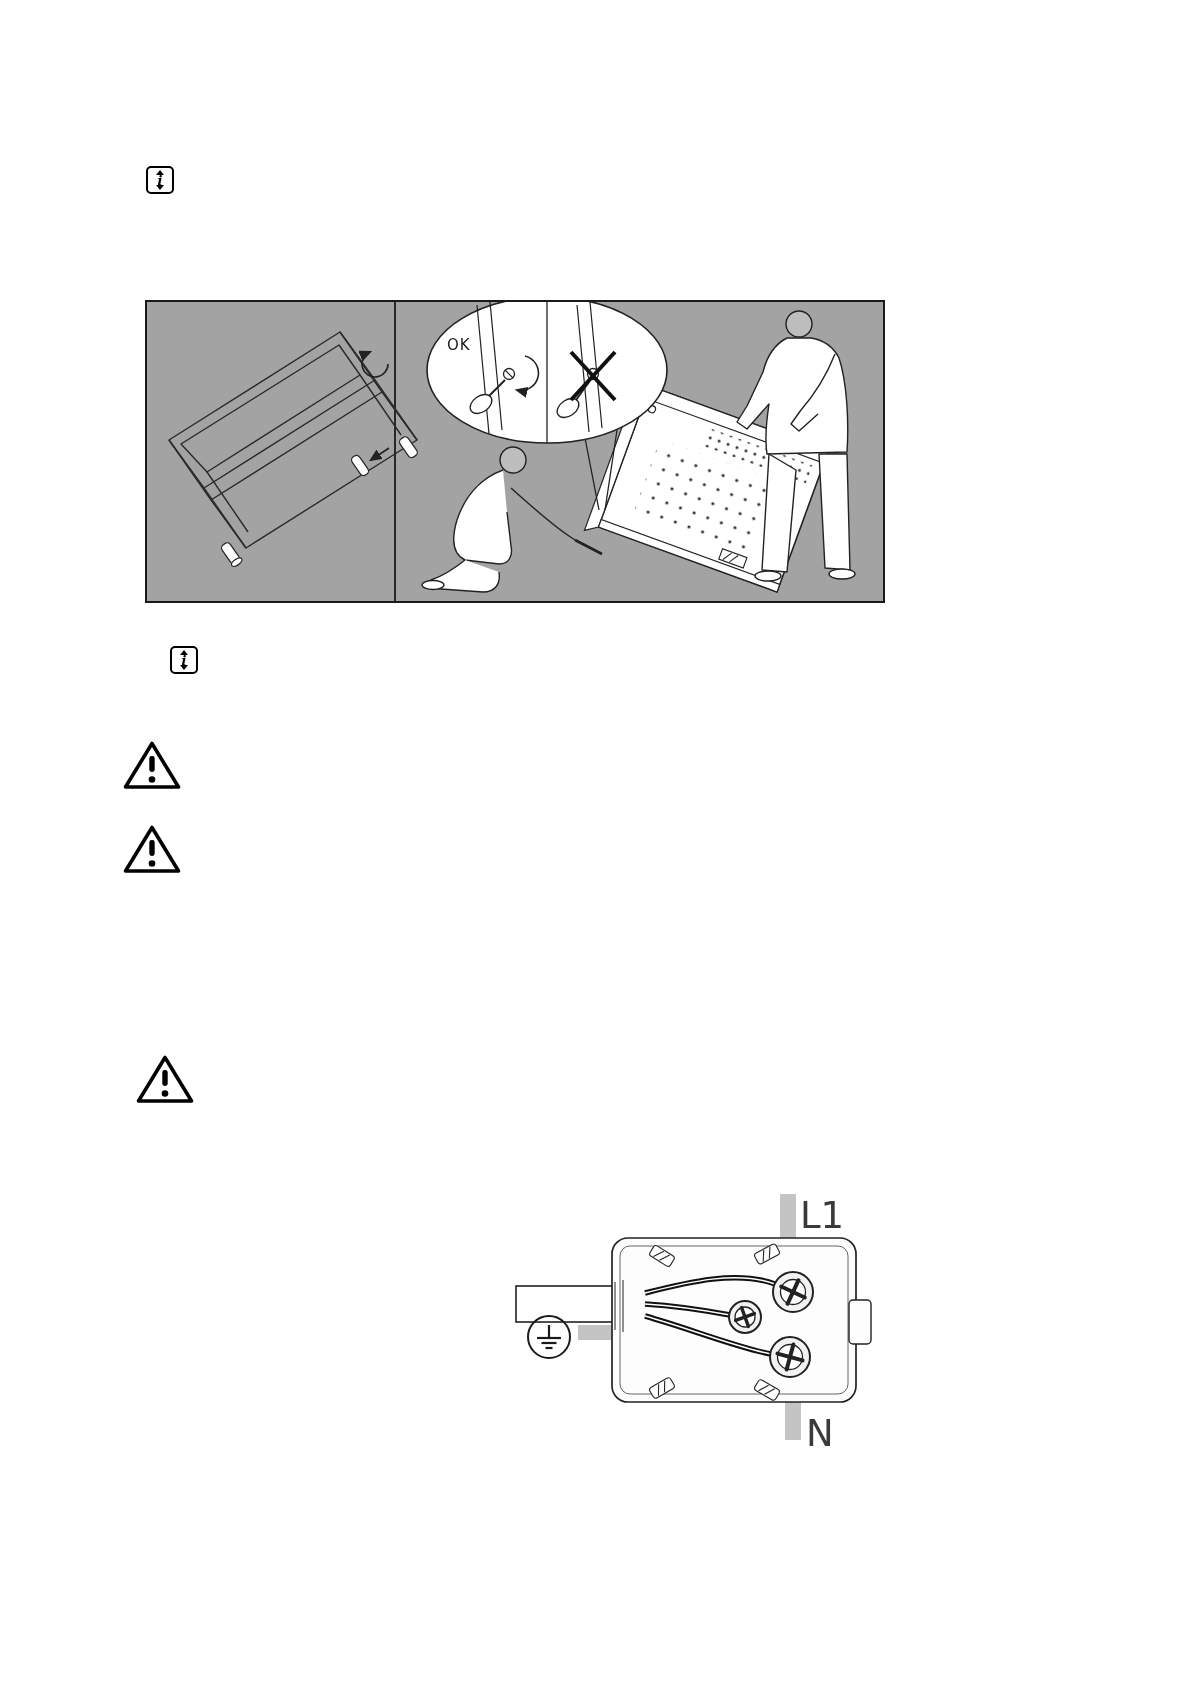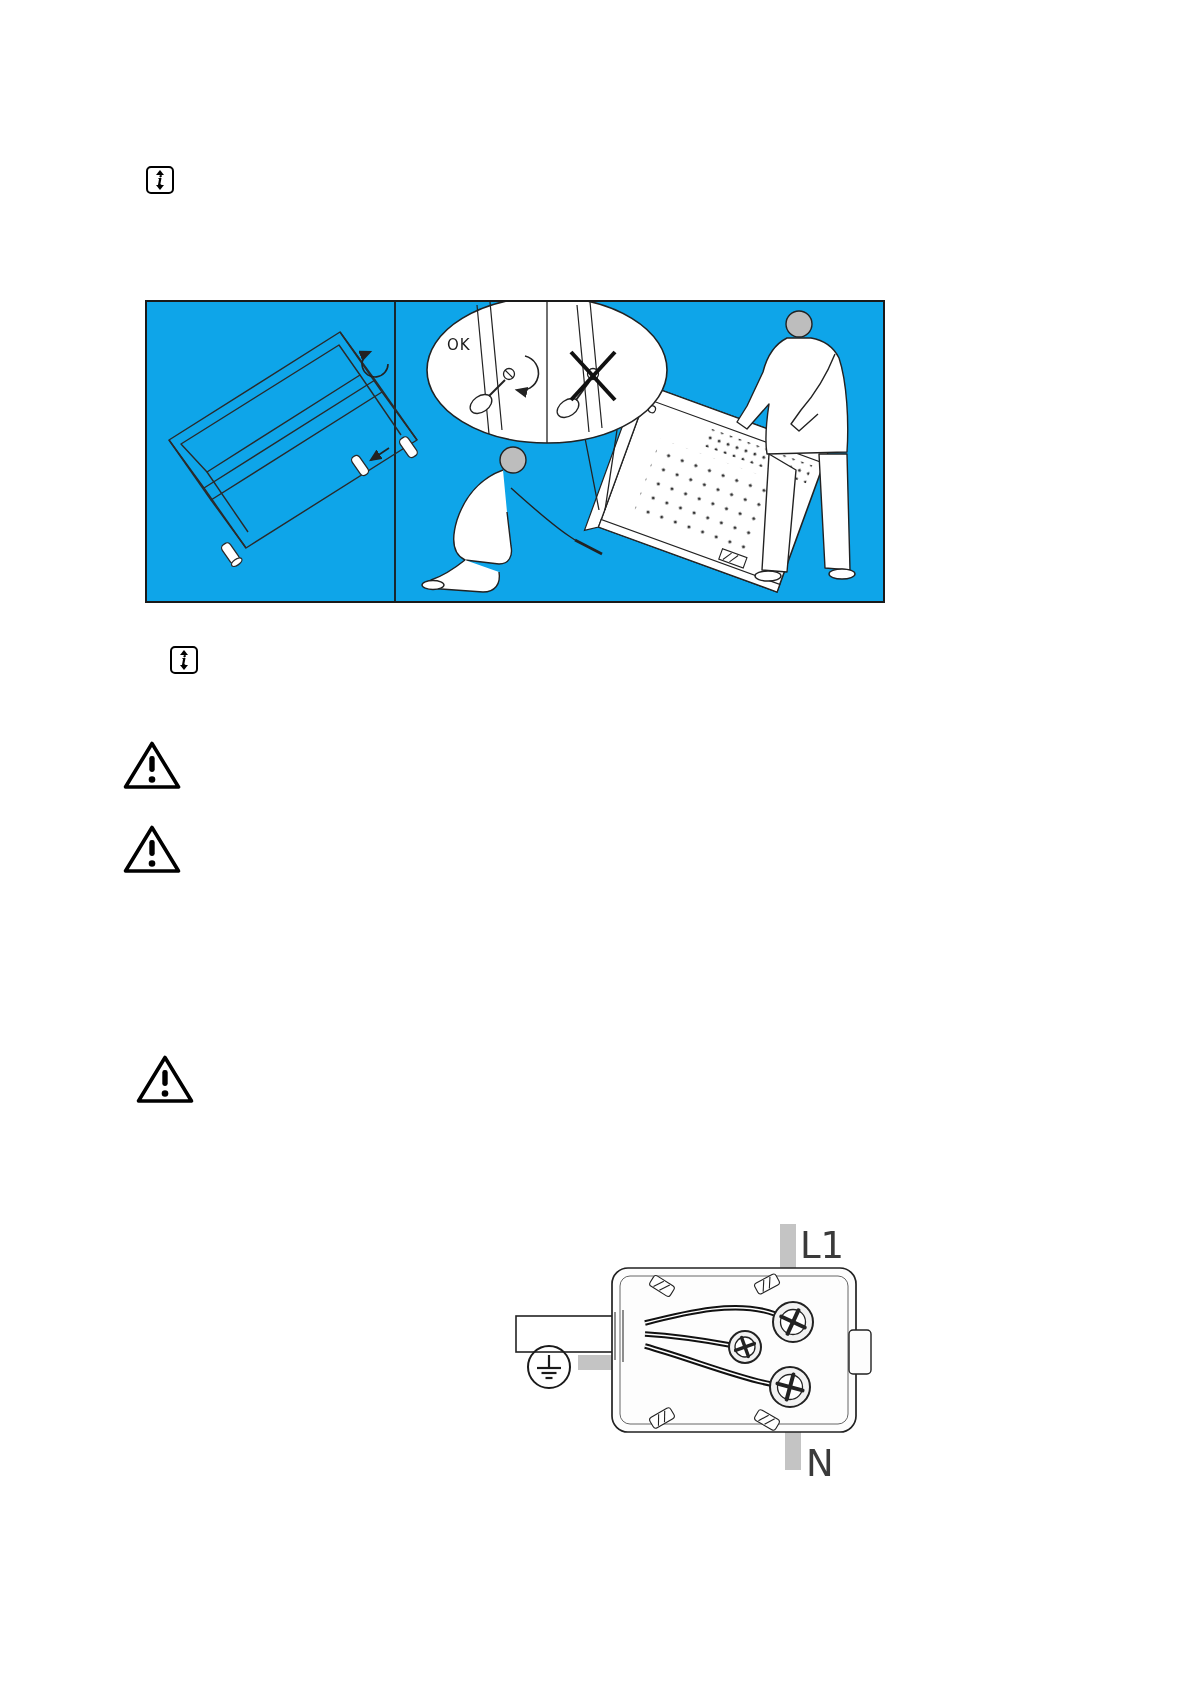--- a/index.html
+++ b/index.html
@@ -11,24 +11,24 @@
              display:flex;align-items:center;justify-content:center;background:#fff;box-sizing:border-box;}
   .info-icon::before{content:"";position:absolute;top:2px;left:50%;transform:translateX(-50%);
              border-left:4px solid transparent;border-right:4px solid transparent;border-bottom:5px solid #000;}
   .info-icon::after{content:"";position:absolute;bottom:2px;left:50%;transform:translateX(-50%);
              border-left:4px solid transparent;border-right:4px solid transparent;border-top:5px solid #000;}
   .info-icon .glyph{font:bold italic 13px "DejaVu Serif","Liberation Serif",serif;color:#000;line-height:1;}
 
   .warn-icon{position:absolute;}
 
   .figure-frame{position:absolute;left:145px;top:300px;width:736px;height:299px;
-                border:2px solid #1a1a1a;background:#0ea5e9;box-sizing:content-box;}
+                border:2px solid #1a1a1a;background:#a3a3a3;box-sizing:content-box;}
   .figure-frame svg{display:block;}
 
-  .wiring{position:absolute;left:503px;top:1220px;width:375px;height:270px;}
+  .wiring{position:absolute;left:503px;top:1190px;width:375px;height:270px;}
 
   svg text.big-label{font-family:"DejaVu Sans","Liberation Sans",sans-serif;font-size:37px;fill:#3a3a3a;}
   svg text.ok-label{font-family:"DejaVu Sans","Liberation Sans",sans-serif;font-size:15px;fill:#1a1a1a;letter-spacing:1px;}
 </style>
 </head>
 <body>
 
 <div class="page">
 
   <div class="info-icon" style="left:146px;top:166px;">

